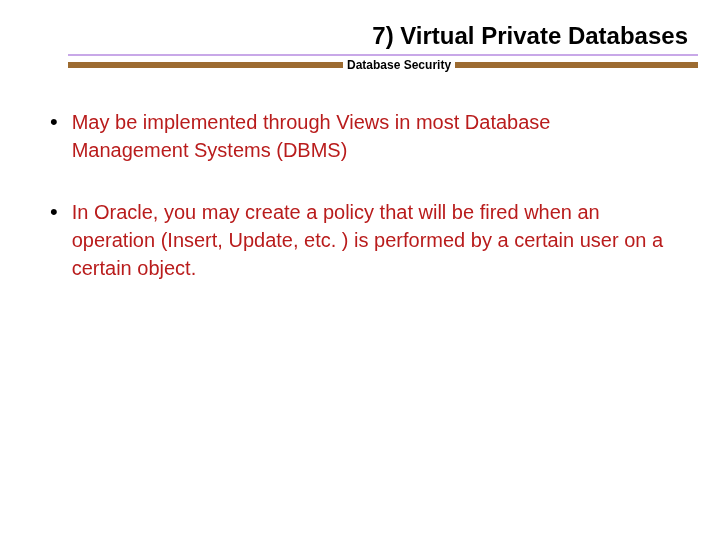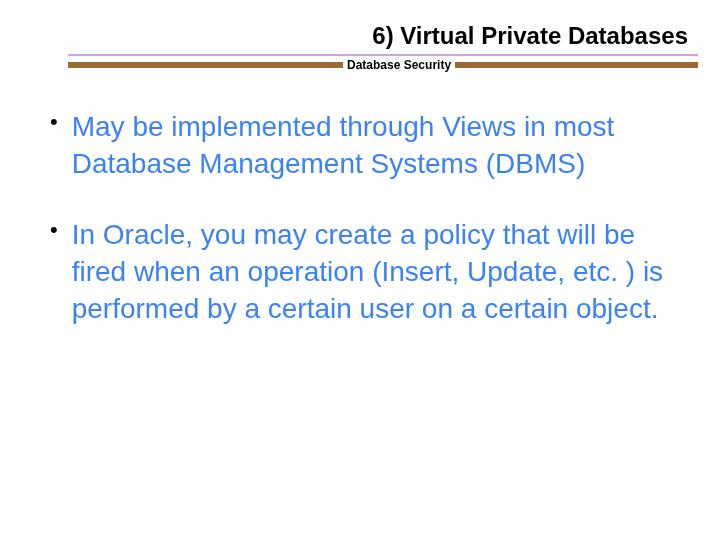--- a/index.html
+++ b/index.html
@@ -68,30 +68,30 @@
       margin-bottom: 34px;
     }
     .bullet-dot {
       font-size: 22px;
       line-height: 28px;
       margin-right: 14px;
       flex-shrink: 0;
       color: #000;
     }
     .bullet-text {
-      font-size: 28px;
-      line-height: 37px;
-      color: #3b82f6;
+      font-size: 20px;
+      line-height: 28px;
+      color: #b91c1c;
     }
   </style>
 </head>
 <body>
 
 <div class="header-block">
-  <div class="title">6) Virtual Private Databases</div>
+  <div class="title">7) Virtual Private Databases</div>
   <div class="purple-line"></div>
   <div class="subtitle-row">
     <div class="brown-left"></div>
     <div class="subtitle">Database Security</div>
     <div class="brown-right"></div>
   </div>
 </div>
 
 <div class="content">
   <div class="bullet-item">

